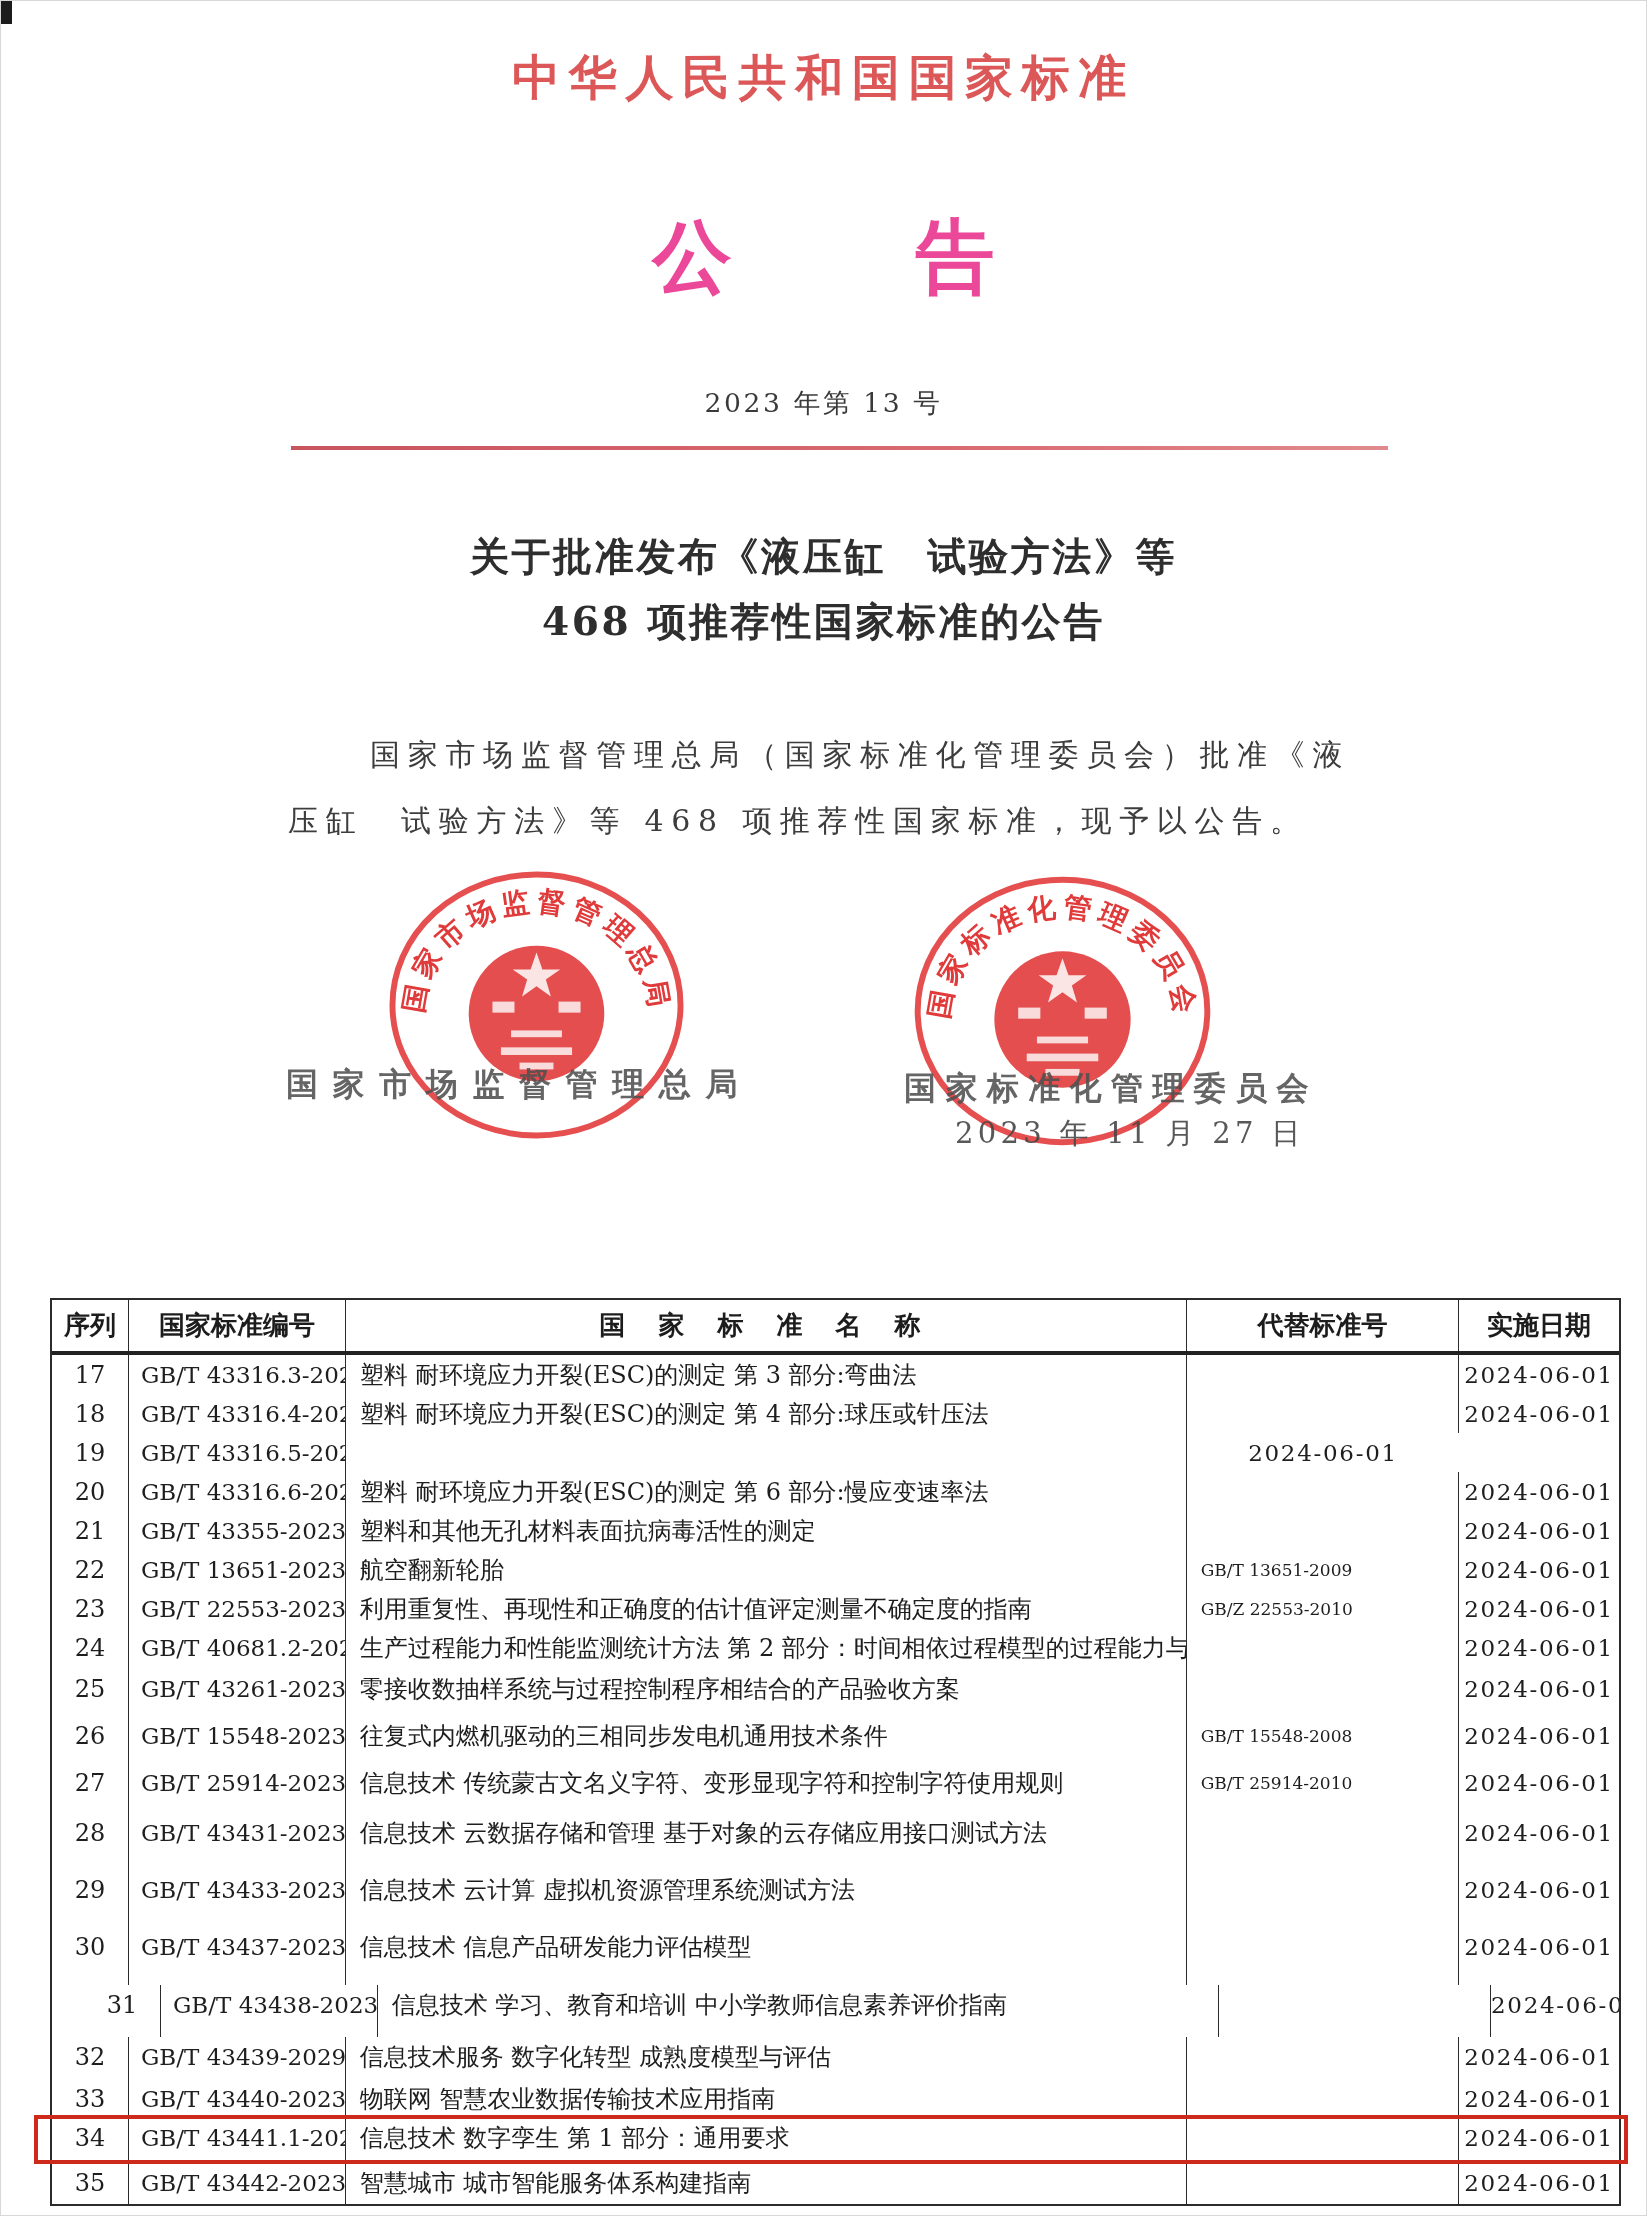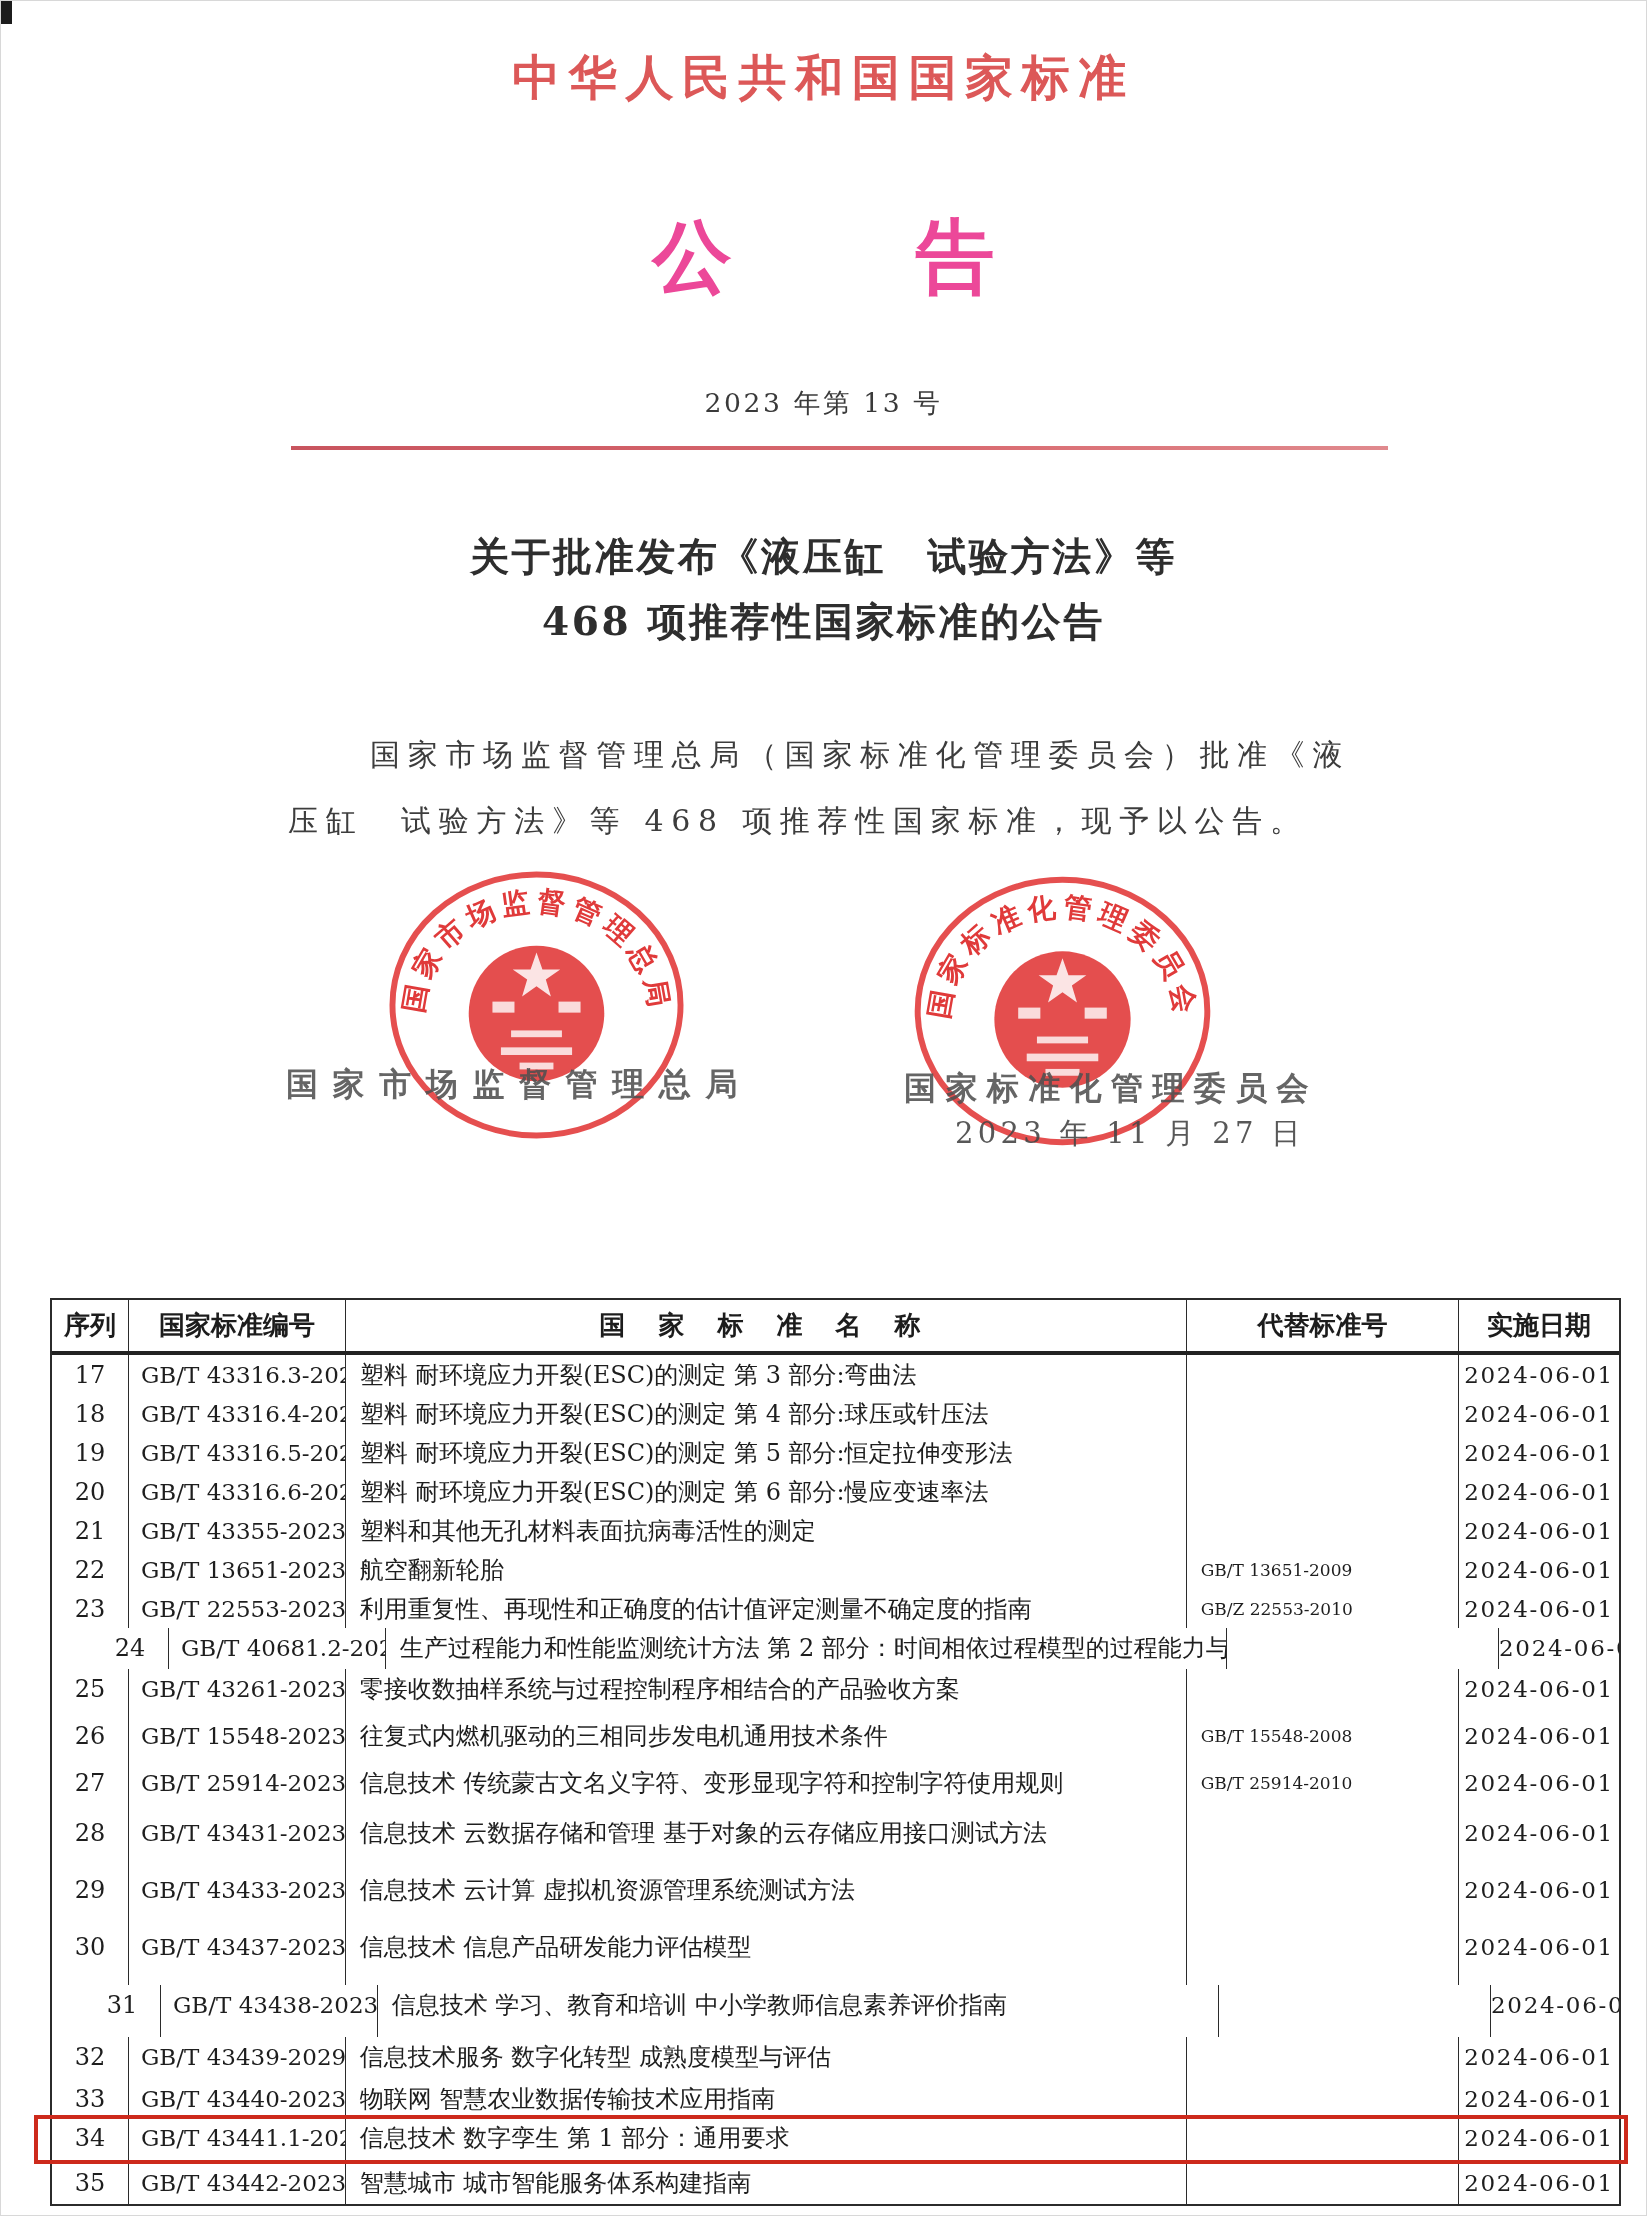--- a/index.html
+++ b/index.html
@@ -218,21 +218,20 @@
       <div class="tr" style="height: 39px;">
         <div class="td c0">18</div>
         <div class="td c1">GB/T 43316.4-2023</div>
         <div class="td c2">塑料 耐环境应力开裂(ESC)的测定 第 4 部分:球压或针压法</div>
         <div class="td c3"></div>
         <div class="td c4">2024-06-01</div>
       </div>
       <div class="tr" style="height: 39px;">
         <div class="td c0">19</div>
         <div class="td c1">GB/T 43316.5-2023</div>
-        <div class="td c2">塑料 耐环境应力开裂(ESC)的测定 第 5 部分:恒定拉伸变形法</div>
         <div class="td c3"></div>
         <div class="td c4">2024-06-01</div>
       </div>
       <div class="tr" style="height: 39px;">
         <div class="td c0">20</div>
         <div class="td c1">GB/T 43316.6-2023</div>
         <div class="td c2">塑料 耐环境应力开裂(ESC)的测定 第 6 部分:慢应变速率法</div>
         <div class="td c3"></div>
         <div class="td c4">2024-06-01</div>
       </div>
@@ -250,21 +249,21 @@
         <div class="td c3">GB/T 13651-2009</div>
         <div class="td c4">2024-06-01</div>
       </div>
       <div class="tr" style="height: 39px;">
         <div class="td c0">23</div>
         <div class="td c1">GB/T 22553-2023</div>
         <div class="td c2">利用重复性、再现性和正确度的估计值评定测量不确定度的指南</div>
         <div class="td c3">GB/Z 22553-2010</div>
         <div class="td c4">2024-06-01</div>
       </div>
-      <div class="tr" style="height: 41px; padding-left: 40px;">
+      <div class="tr" style="height: 41px;">
         <div class="td c0">24</div>
         <div class="td c1">GB/T 40681.2-2023</div>
         <div class="td c2">生产过程能力和性能监测统计方法 第 2 部分：时间相依过程模型的过程能力与性能</div>
         <div class="td c3"></div>
         <div class="td c4">2024-06-01</div>
       </div>
       <div class="tr" style="height: 47px;">
         <div class="td c0">25</div>
         <div class="td c1">GB/T 43261-2023</div>
         <div class="td c2">零接收数抽样系统与过程控制程序相结合的产品验收方案</div>

